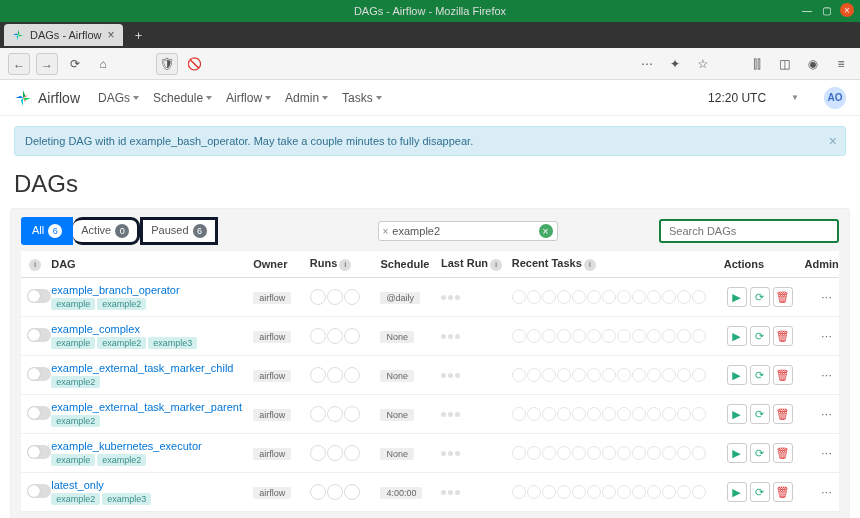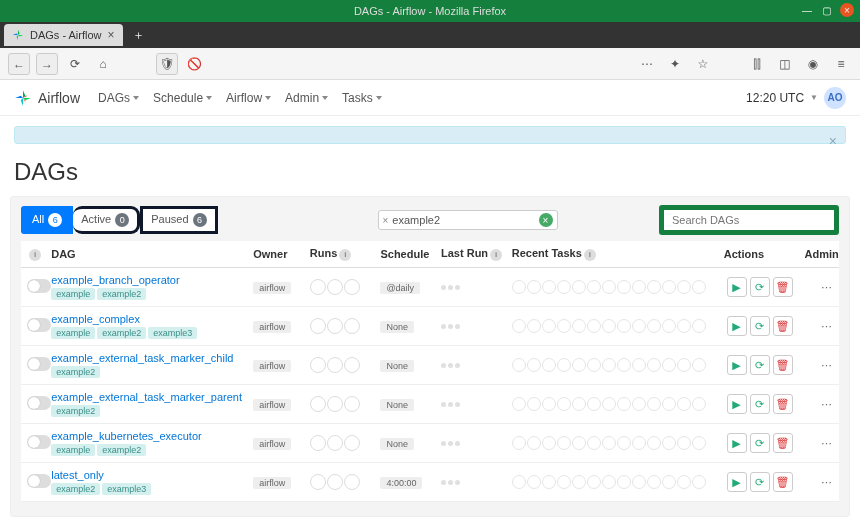--- a/index.html
+++ b/index.html
@@ -14,40 +14,40 @@
 .tab .closex { font-size:12px; color:#555; }
 .newtab { width:24px; height:22px; display:flex; align-items:center; justify-content:center; color:#eee; margin-left:4px; }
 .toolbar { height:32px; display:flex; align-items:center; gap:6px; padding:0 8px; background:#f5f5f5; border-bottom:1px solid #ddd; }
 .tbbtn { width:22px; height:22px; border:1px solid #ccc; border-radius:3px; display:flex; align-items:center; justify-content:center; background:#eee; color:#555; font-size:12px; }
 .tbbtn.plain { border:none; background:transparent; }
 .spacer { flex:1; }
 .nav { height:36px; display:flex; align-items:center; padding:0 14px; border-bottom:1px solid #eee; background:#fff; }
 .nav .brand { font-size:14px; color:#444; margin-right:18px; display:flex; align-items:center; gap:6px; }
 .nav a.link { color:#555; font-size:12px; margin-right:14px; text-decoration:none; }
 .nav a.link::after { content:""; display:inline-block; margin-left:3px; border-left:3px solid transparent; border-right:3px solid transparent; border-top:4px solid #888; vertical-align:middle; }
-.nav .right { margin-left:auto; display:flex; align-items:center; gap:6px; }
+.nav .right { margin-left:auto; display:flex; align-items:center; gap:25px; }
 .avatar { width:22px; height:22px; border-radius:11px; background:#cfe2ff; color:#3b6fc7; display:flex; align-items:center; justify-content:center; font-size:10px; font-weight:bold; }
 .alert { margin:10px 14px 0; background:#d9edf7; border:1px solid #bce8f1; color:#31708f; padding:8px 24px 8px 10px; font-size:11px; border-radius:3px; position:relative; }
 .alert .close { position:absolute; right:8px; top:6px; color:#8ab; font-size:14px; }
 h1.page { font-size:24px; font-weight:400; margin:14px 14px 10px; color:#333; }
 .panel { background:#f4f4f4; margin:0 10px 10px; border:1px solid #eee; border-radius:3px; padding:8px 10px 14px; }
 .filters { display:flex; align-items:center; gap:0; margin-bottom:6px; }
 .pill { border:3px solid #0f172a; padding:4px 8px; font-size:11px; background:#fff; display:flex; gap:4px; color:#555; }
 .pill:first-child { border-radius:3px 0 0 3px; }
 .pill:last-child { border-radius:0 3px 3px 0; border-left:none; }
 .pill.mid { border-left:none;border-radius:9px; }
 .pill.active { background:#007bff; border-color:#007bff; color:#fff; }
 .countb { background:#fff; color:#007bff; border-radius:7px; min-width:14px; height:14px; font-size:9px; display:inline-flex; align-items:center; justify-content:center; padding:0 3px; }
 .pill:not(.active) .countb { background:#6c757d; color:#fff; }
 .searchtag { margin-left:160px; display:flex; align-items:center; background:#fff; border:1px solid #ccc; border-radius:3px; padding:2px 4px; gap:4px; width:180px; }
 .searchtag .tag { font-size:11px; color:#555; }
 .searchtag .tagx { color:#888; font-size:10px; }
 .searchtag .clear { margin-left:auto; width:14px; height:14px; background:#4a6; border-radius:7px; color:#fff; font-size:10px; display:flex; align-items:center; justify-content:center; }
 .searchdag { margin-left:auto; }
-.searchdag input { border:5px solid #15803d; border-radius:3px; padding:4px 8px; font-size:11px; width:180px; }
+.searchdag input { border:2px solid #15803d; border-radius:3px; padding:4px 8px; font-size:11px; width:180px; }
 table { width:100%; border-collapse:collapse; background:#fff; table-layout:fixed; }
 th { text-align:left; font-size:11px; font-weight:bold; color:#333; padding:6px 6px; border-bottom:1px solid #ddd; background:#fff; white-space:nowrap; }
 td { padding:6px 6px; border-bottom:1px solid #eee; font-size:11px; vertical-align:middle; }
 .toggle { width:24px; height:14px; background:#ddd; border-radius:7px; position:relative; display:inline-block; }
 .toggle::after { content:""; width:12px; height:12px; background:#fff; border-radius:6px; position:absolute; top:1px; left:1px; box-shadow:0 0 1px rgba(0,0,0,0.3); }
 .daglink { color:#0275d8; text-decoration:none; font-size:11px; }
 .taglbl { display:inline-block; background:#d4f0ee; color:#3a8f8a; border-radius:2px; padding:1px 5px; font-size:9px; margin-right:2px; margin-top:2px; }
 .ownerlbl { background:#eee; color:#666; border-radius:2px; padding:1px 6px; font-size:9px; }
 .runcircles { display:flex; gap:1px; }
 .runc { width:16px; height:16px; border:1px solid #ddd; border-radius:8px; }
@@ -130,20 +130,21 @@
   <div class="right">
     <span>12:20 UTC</span>
     <span style="font-size:8px;color:#888">▼</span>
     <div class="avatar">
         <span>AO</span>
       </div>
   </div>
 </div>
 
 <div class="alert">
+  <span>Deleting DAG with id example_bash_operator. May take a couple minutes to fully disappear.</span>
   <span class="close">×</span>
 </div>
 
 <h1 class="page">DAGs</h1>
 
 <div class="panel">
 
   <div class="filters">
     <div class="pill active">
       <span>All</span>

